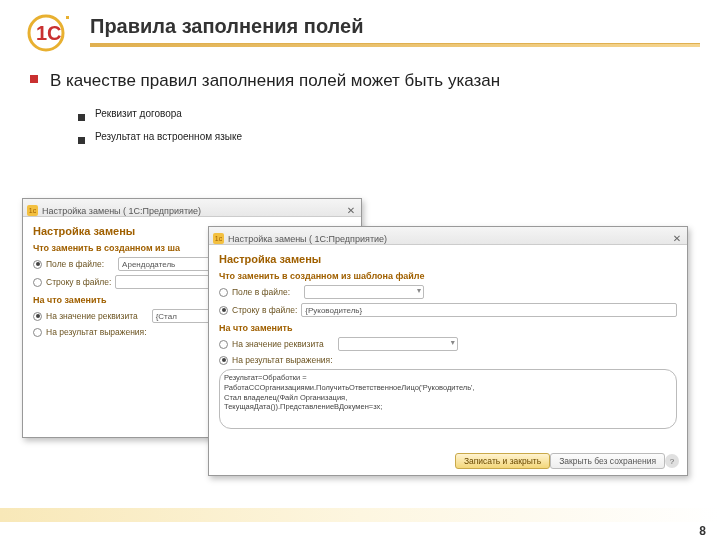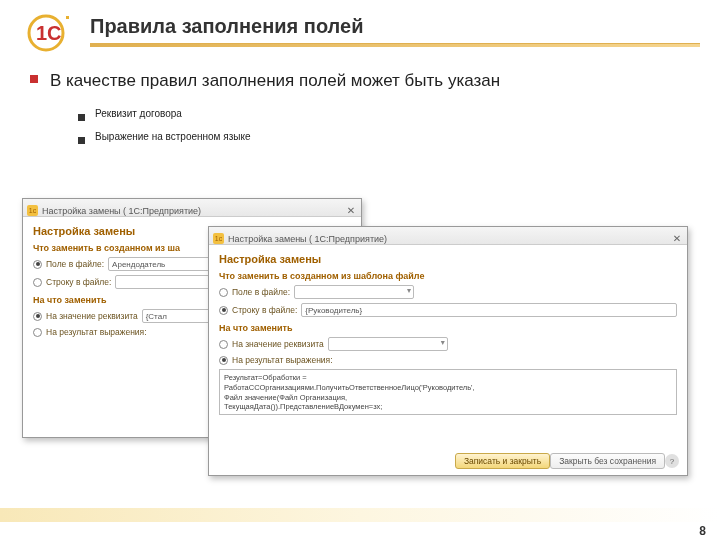--- a/index.html
+++ b/index.html
@@ -23,23 +23,23 @@
   .tb { height: 18px; background: linear-gradient(#f5f5f5,#e8e8e8); border-bottom: 1px solid #ccc; display: flex; align-items: flex-end; padding: 0 4px; font-size: 9px; color: #555; }
   .tb-icon { width: 11px; height: 11px; background: #f3c040; border-radius: 2px; margin-right: 4px; display:inline-flex; align-items:center; justify-content:center; font-size:7px; color:#a06000; }
   .tb-close { margin-left: auto; width: 12px; height: 12px; display: flex; align-items: center; justify-content: center; color: #666; font-size: 10px; cursor: pointer; }
   .body { padding: 8px 10px; }
   .h1 { color: #a06000; font-weight: bold; font-size: 11px; margin-bottom: 6px; }
   .hsec { color: #a06000; font-weight: bold; font-size: 9px; margin: 6px 0 4px; }
   .row { display: flex; align-items: center; margin-bottom: 4px; font-size: 8.5px; color: #6b5320; gap: 4px; }
   .radio { width: 9px; height: 9px; border: 1px solid #888; border-radius: 50%; display: inline-flex; align-items:center; justify-content:center; background:#fff; }
   .radio.sel::after { content:''; width:4px; height:4px; background:#444; border-radius:50%; }
   .inp { border: 1px solid #bbb; background: #fff; height: 14px; border-radius: 2px; padding: 0 3px; font-size: 8px; color: #555; display: flex; align-items: center; }
-  .sel-box { width: 120px; display: inline-flex; position: relative; }
+  .sel-box { width: 120px; display: inline-flex; position: relative; margin-left: 10px; }
   .sel-box::after { content:'▾'; position:absolute; right:2px; top:0; font-size:8px; color:#888; }
-  .code { border: 1px solid #bbb; background:#fff; padding: 3px 4px; font-size: 7.5px; color:#444; line-height:1.3; height: 46px; border-radius: 0; }
+  .code { border: 1px solid #bbb; background:#fff; padding: 3px 4px; font-size: 7.5px; color:#444; line-height:1.3; height: 60px; border-radius: 12px; }
   .btnbar { position: absolute; bottom: 6px; right: 8px; display: flex; align-items: center; }
   .btn { border: 1px solid #c9a94a; border-radius: 3px; padding: 2px 8px; font-size: 8.5px; background: linear-gradient(#fff3d0,#f3d77a); color: #6b4a00; cursor: pointer; }
   .btn.plain { background: linear-gradient(#fcfcfc,#eee); border-color:#bbb; color:#555; }
   .help { width: 14px; height: 14px; border-radius: 50%; background: #e0e0e0; display: inline-flex; align-items:center; justify-content:center; font-size: 8px; color:#666; }
   .footer-grad { position: absolute; bottom: 18px; left: 0; right: 0; height: 14px; background: linear-gradient(to right, #f8e8b8 0%, #fdf6e0 50%, #fff 100%); }
   .pagenum { position: absolute; bottom: 2px; right: 14px; font-size: 12px; font-weight: bold; color: #333; }
 </style>
 </head>
 <body>
 
@@ -58,21 +58,21 @@
     <div class="bullet1">
       <div class="sq"></div>
       <div class="bullet-text">В качестве правил заполнения полей может быть указан</div>
     </div>
     <div class="sub">
       <div class="sq2"></div>
       <div class="sub-text">Реквизит договора</div>
     </div>
     <div class="sub">
       <div class="sq2"></div>
-      <div class="sub-text">Выражение на встроенном языке</div>
+      <div class="sub-text">Результат на встроенном языке</div>
     </div>
   </div>
 
   <div class="win win1">
     <div class="tb">
       <span class="tb-icon">1c</span>
       <span>Настройка замены ( 1С:Предприятие)</span>
       <span class="tb-close">✕</span>
     </div>
     <div class="body">
@@ -126,21 +126,21 @@
         <span>На значение реквизита</span>
         <span class="inp sel-box"></span>
       </div>
       <div class="row">
         <span class="radio sel"></span>
         <span>На результат выражения:</span>
       </div>
       <div class="code">
         <div>Результат=Обработки =</div>
         <div>РаботаССОрганизациями.ПолучитьОтветственноеЛицо('Руководитель',</div>
-        <div>Файл значение(Файл Организация,</div>
+        <div>Стал владелец(Файл Организация,</div>
         <div>ТекущаяДата()).ПредставлениеВДокумен=зх;</div>
       </div>
     </div>
     <div class="btnbar">
       <span class="btn">Записать и закрыть</span>
       <span class="btn plain">Закрыть без сохранения</span>
       <span class="help">?</span>
     </div>
   </div>
 

